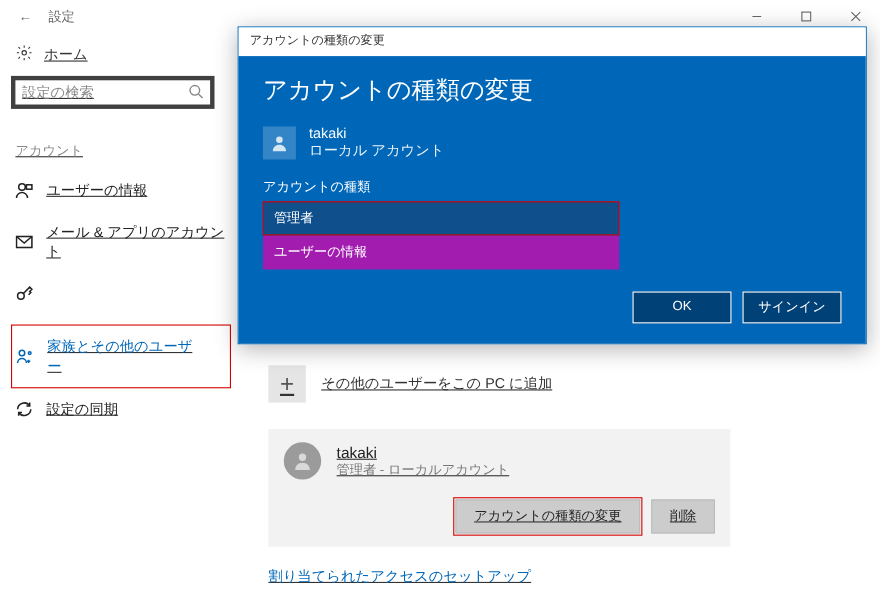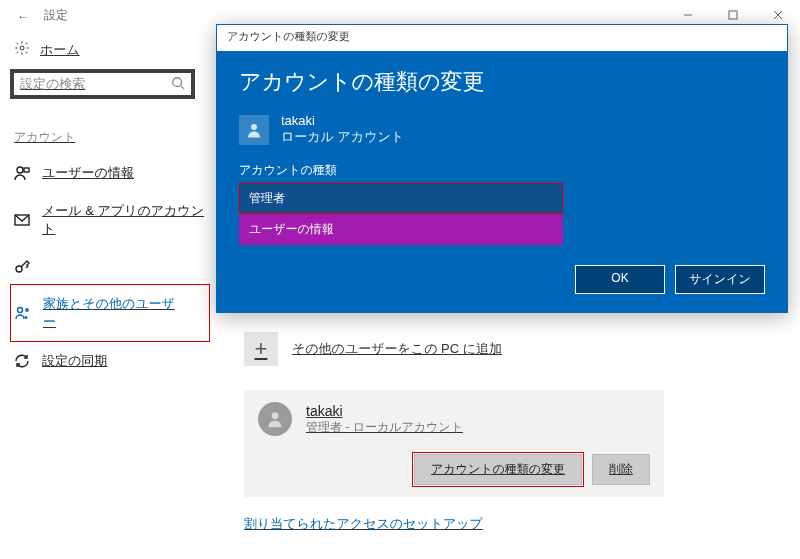--- a/index.html
+++ b/index.html
@@ -39,21 +39,21 @@
   .sect { margin-top: 30px; color: #888; font-size: 12px; padding-left:4px;}
   .navlist { margin-top: 8px; }
   .navitem {
     display: flex; align-items: center; gap: 12px;
     padding: 10px 4px; font-size: 13px; color: #222;
   }
   .navitem.active { color: #0067b8; }
   .navitem .ic { width: 16px; height: 16px; display: inline-flex; align-items: center; justify-content: center; }
   .navitem .ic svg { width: 16px; height: 16px; stroke: currentColor; fill: none; stroke-width: 1.4; }
   .red-box { border: 1px solid #d40000; }
-  .red-box-5 { padding-right: 29px; }
+  .red-box-5 { padding-right: 29px; margin-top: 11px; }
   
   .body-text { margin-top: 250px; font-size: 13px; color: #333; margin-left:110px;}
   .add-row { display: flex; align-items: center; gap: 14px; margin: 24px 0 24px 14px; }
   .plus-box {
     width: 34px; height: 34px; background: #e5e5e5;
     display: flex; align-items: center; justify-content: center;
     font-size: 22px; color: #555;
   }
   .user-card {
     background: #f2f2f2; margin-left: 14px; padding: 12px 14px; width: 420px;

